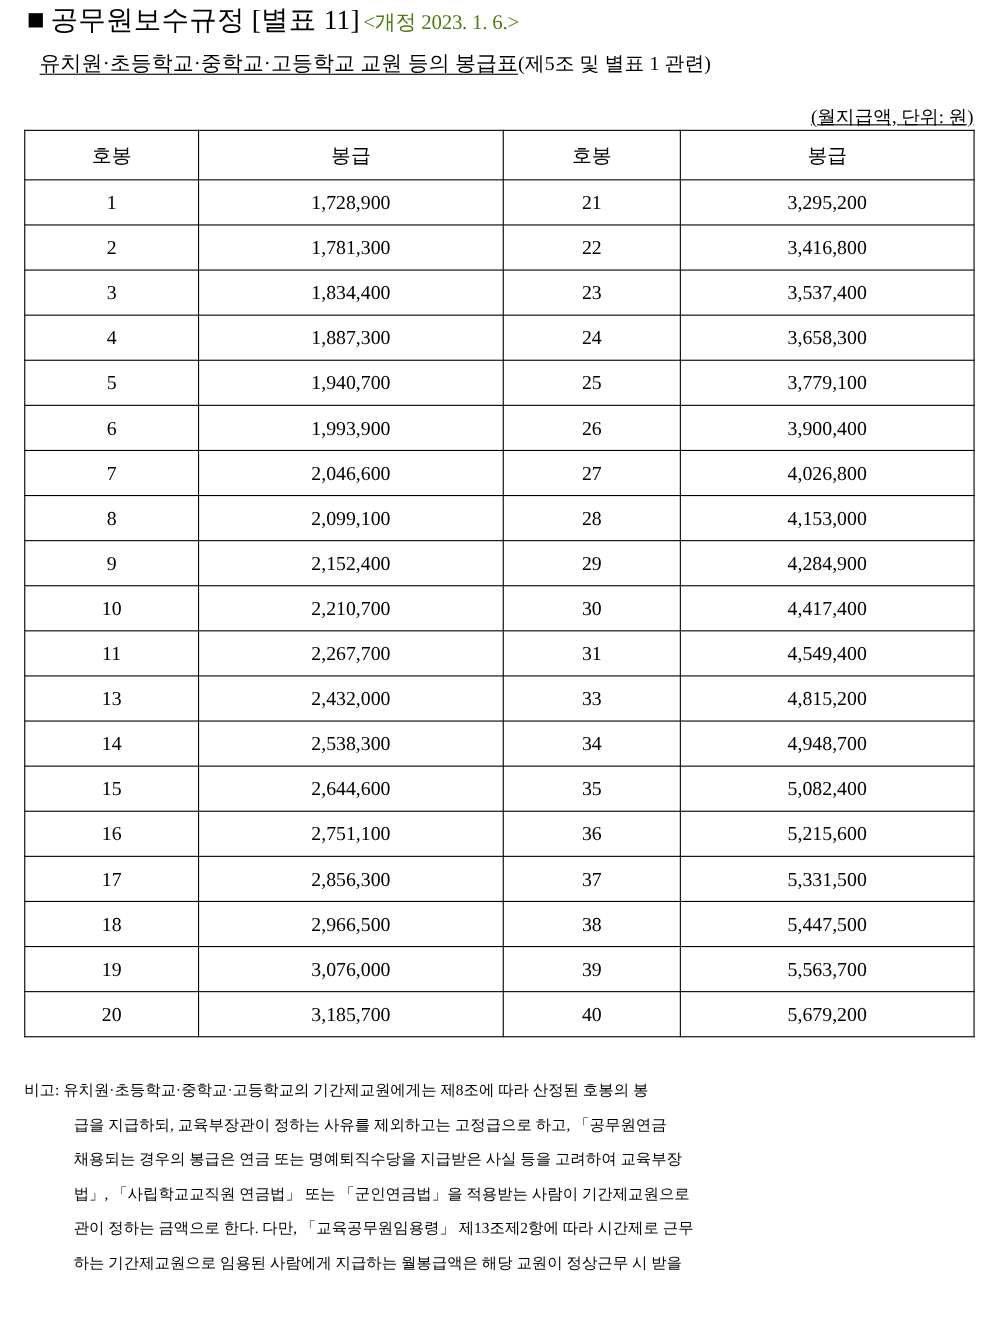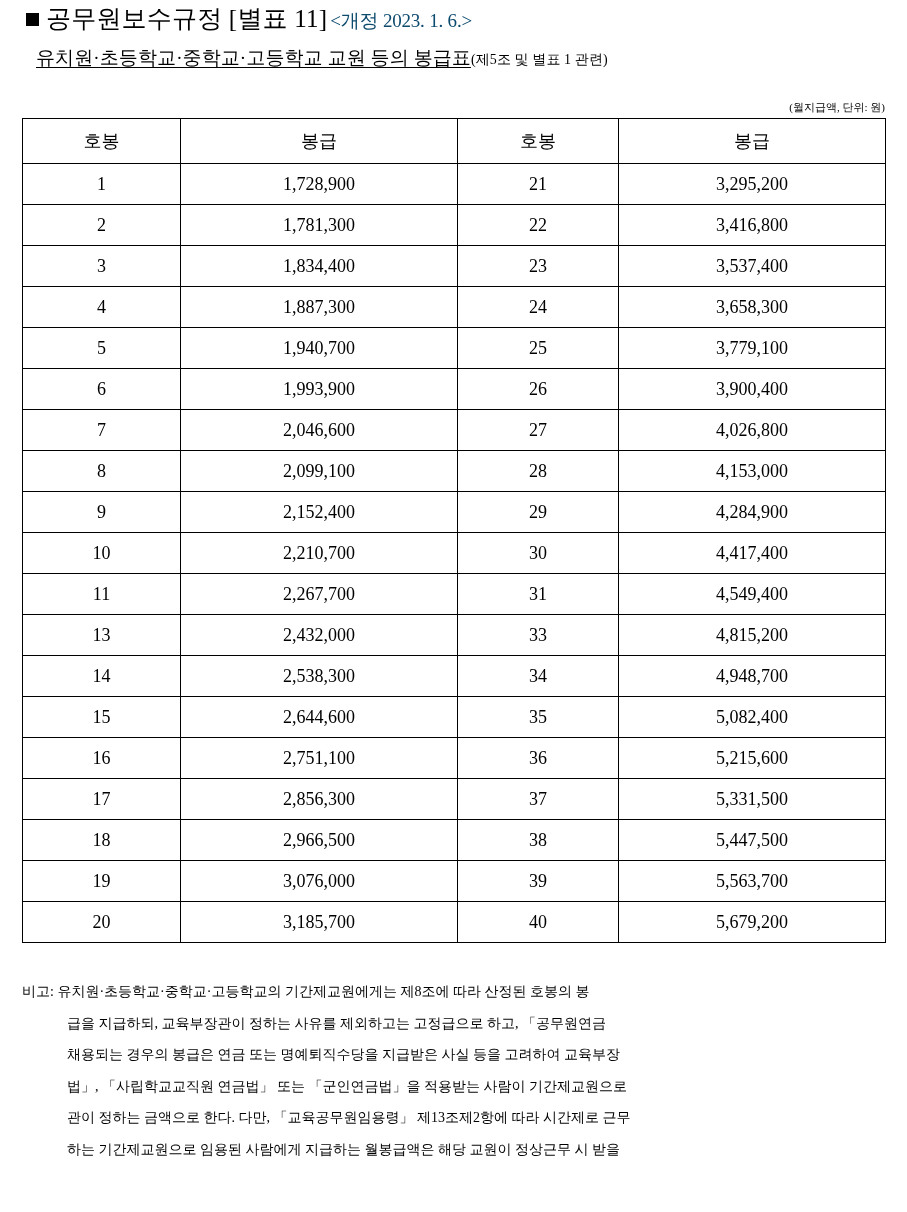--- a/index.html
+++ b/index.html
@@ -39,21 +39,21 @@
     width: 13px;
     height: 13px;
     background: #000000;
     vertical-align: 1px;
     margin-right: 7px;
   }
   .title-main {
     font-size: 25px;
   }
   .title-revision {
-    color: #0c4a6e;
+    color: #4d7c0f;
     font-size: 19px;
     margin-left: 3px;
     letter-spacing: -0.2px;
   }
 
   .doc-subtitle {
     position: absolute;
     left: 36px;
     top: 44px;
     font-size: 19px;
@@ -61,30 +61,31 @@
     white-space: nowrap;
     letter-spacing: 0.1px;
   }
   .subtitle-underlined {
     text-decoration: underline;
     text-underline-offset: 3px;
     text-decoration-thickness: 1px;
   }
   .subtitle-tail {
     text-decoration: none;
-    font-size: 14px;
+    font-size: 18px;
   }
 
   .unit-note {
     position: absolute;
     right: 22px;
     top: 96px;
-    font-size: 11px;
+    font-size: 17px;
     line-height: 22px;
     white-space: nowrap;
+    text-decoration: underline;
   }
 
   
   .pay-table {
     position: absolute;
     left: 22px;
     top: 118px;
     width: 863px;
     border-collapse: collapse;
     table-layout: fixed;

